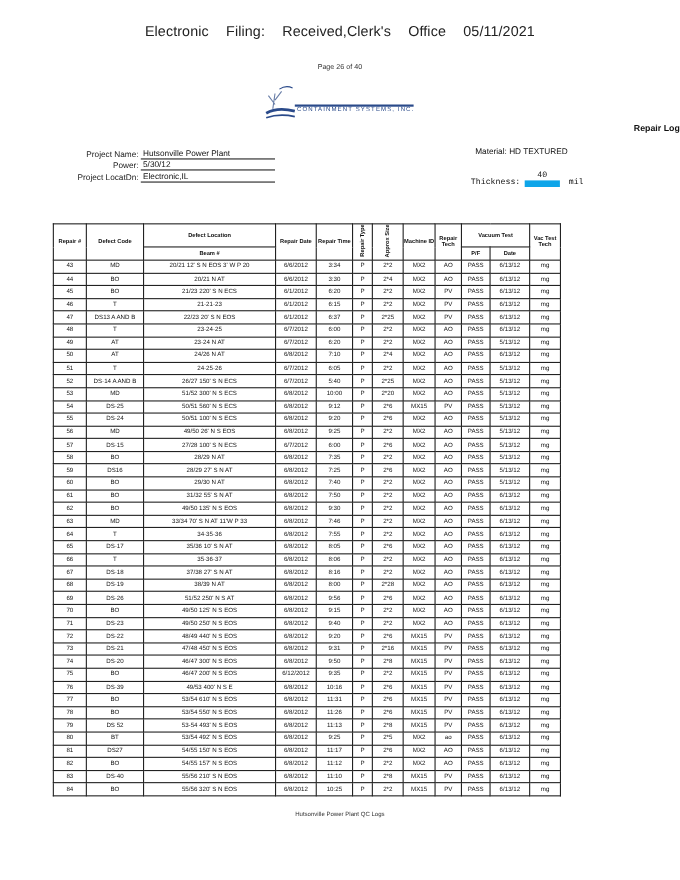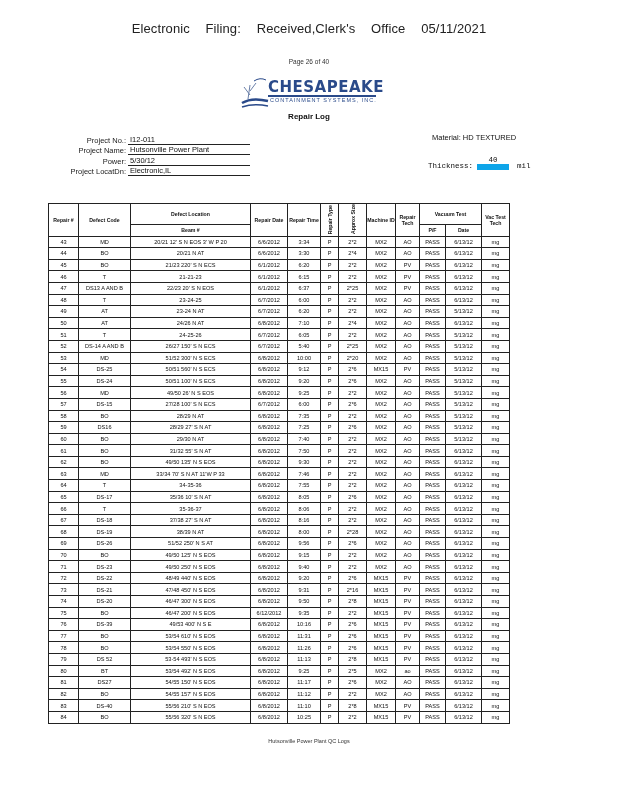--- a/index.html
+++ b/index.html
@@ -4,21 +4,21 @@
 <style>
   html, body { margin: 0; padding: 0; background: #ffffff; }
   body { width: 618px; height: 800px; position: relative; overflow: hidden; font-family: "Liberation Sans", sans-serif; color: #111; }
   .filing { position: absolute; top: 21px; left: 0; width: 618px; text-align: center; font-size: 13px; color: #222; letter-spacing: 0.1px; }
   .filing span { display: inline-block; margin: 0 6px; }
   .pageno { position: absolute; top: 58px; left: 0; width: 618px; text-align: center; font-size: 6.5px; color: #333; }
   .logo { position: absolute; top: 75px; left: 240px; width: 140px; height: 38px; }
   .logo .brand { position: absolute; left: 28px; top: 3px; font-size: 15px; font-weight: bold; color: #2a4a8a; letter-spacing: 0.5px; font-family: "DejaVu Sans", sans-serif; }
   .logo .sub { position: absolute; left: 30px; top: 22px; font-size: 5.5px; color: #2a4a8a; letter-spacing: 1px; }
   .logo .bar { position: absolute; left: 28px; top: 20px; width: 108px; height: 2px; background: #2a4a8a; }
-  .title { position: absolute; top: 112px; left: 0; width: 618px; text-align: center; font-size: 8px; font-weight: bold; }
+  .title { position: absolute; top: 112px; left: 0; width: 618px; text-align: right; font-size: 8px; font-weight: bold; }
   .info { position: absolute; left: 40px; top: 134px; font-size: 7.5px; }
   .info .row { display: flex; align-items: flex-end; height: 10.5px; }
   .info .lbl { width: 86px; text-align: right; padding-right: 2px; color: #222; }
   .info .val { width: 120px; border-bottom: 1px solid #222; padding-left: 2px; }
   .mat { position: absolute; left: 432px; top: 133px; font-size: 7.5px; }
   .thick { position: absolute; left: 428px; top: 156px; font-size: 7.5px; display: flex; align-items: flex-end; font-family: Liberation Mono, monospace; }
   .thick .val { width: 32px; border-bottom: 6px solid #0ea5e9; text-align: center; margin: 0 8px 0 4px; }
   table.log { position: absolute; left: 48px; top: 203px; border-collapse: collapse; font-size: 5.6px; table-layout: fixed; }
   table.log th, table.log td { border: 1px solid #222; text-align: center; padding: 0; height: 10.6px; overflow: hidden; white-space: nowrap; }
   table.log th { font-weight: bold; font-size: 5.2px; }
@@ -38,32 +38,27 @@
 
 <div class="pageno">Page 26 of 40</div>
 
 <div class="logo">
   <svg width="30" height="34" viewBox="0 0 30 34" style="position:absolute;left:0;top:2px;">
     <path d="M2 26 Q12 20 28 24" stroke="#2a4a8a" stroke-width="2.5" fill="none"></path>
     <path d="M2 30 Q14 26 28 29" stroke="#2a4a8a" stroke-width="1.5" fill="none"></path>
     <path d="M8 22 L10 8 M10 14 L16 6 M10 18 L4 10" stroke="#6a7fa8" stroke-width="1" fill="none"></path>
     <path d="M14 4 Q20 0 26 3" stroke="#2a4a8a" stroke-width="1" fill="none"></path>
   </svg>
-  <div class="brand">CHESAPEAKE</div>
   <div class="bar"></div>
   <div class="sub">CONTAINMENT SYSTEMS, INC.</div>
 </div>
 
 <div class="title">Repair Log</div>
 
 <div class="info">
-  <div class="row">
-    <span class="lbl">Project No.:</span>
-    <span class="val">I12-011</span>
-  </div>
   <div class="row">
     <span class="lbl">Project Name:</span>
     <span class="val">Hutsonville Power Plant</span>
   </div>
   <div class="row">
     <span class="lbl">Power:</span>
     <span class="val">5/30/12</span>
   </div>
   <div class="row">
     <span class="lbl">Project LocatDn:</span>

